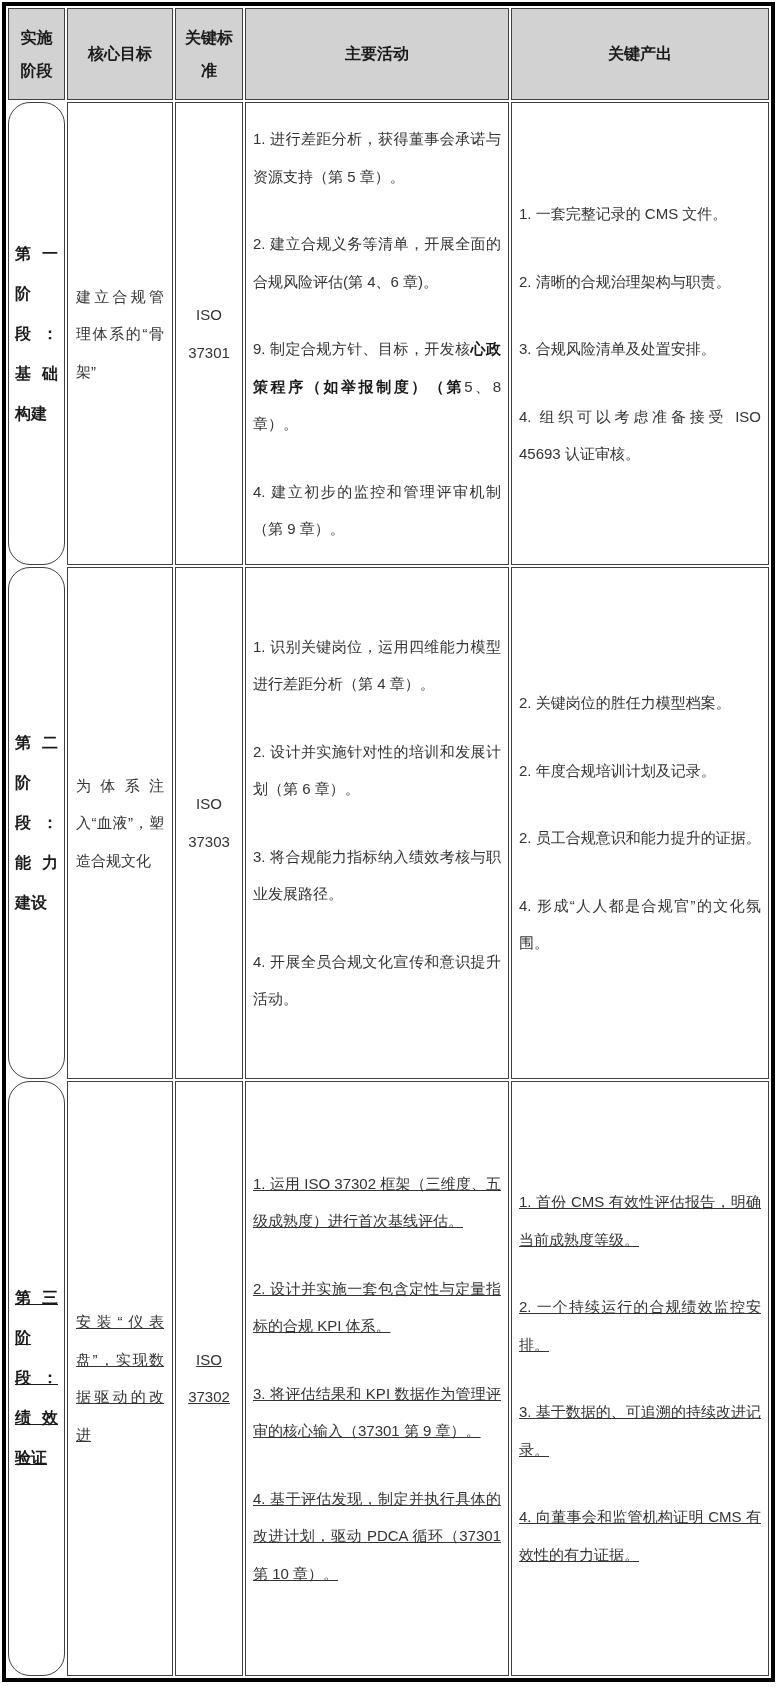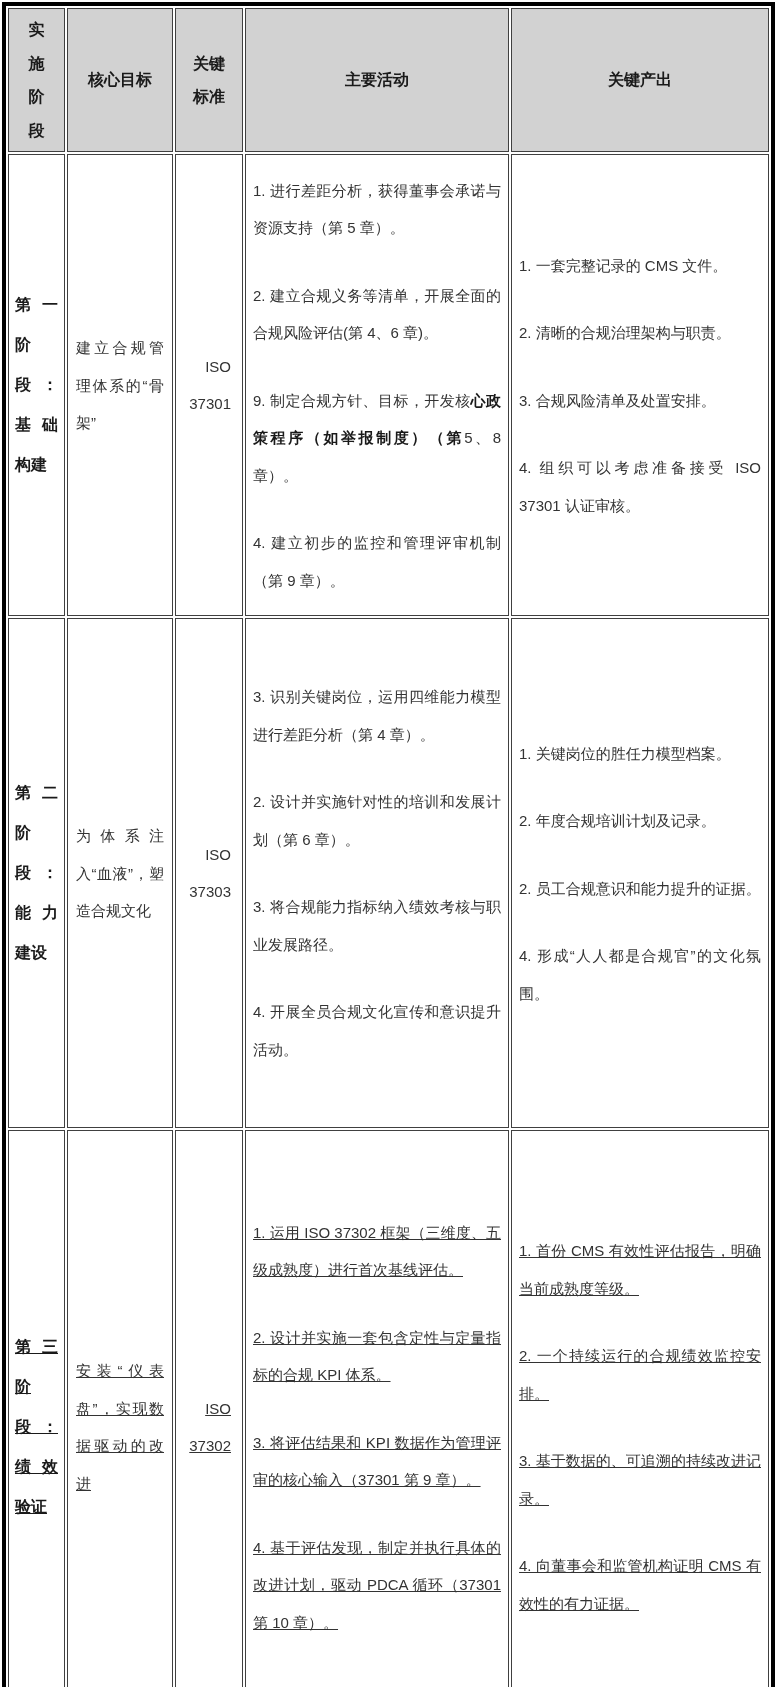--- a/index.html
+++ b/index.html
@@ -38,41 +38,42 @@
     box-sizing: border-box;
     color: #333333;
   }
   th {
     background: #d2d2d2;
     font-size: 16px;
     font-weight: bold;
     color: #1a1a1a;
     text-align: center;
     line-height: 2.1;
-    padding: 4px 14px;
+    padding: 4px 6px;
     height: 92px;
   }
   td {
     font-size: 15px;
     line-height: 2.5;
     padding: 12px 7px;
   }
   td.phase {
     font-weight: bold;
     color: #1a1a1a;
     font-size: 16px;
     text-align: justify;
     padding: 6px 6px;
+    border-radius: 22px;
   }
   td.goal {
     text-align: justify;
     padding: 6px 8px;
   }
   td.standard {
-    text-align: right;
+    text-align: center;
     padding: 6px 11px;
     word-break: break-word;
   }
   td.list {
     vertical-align: middle;
     text-align: justify;
   }
   td.list p {
     margin: 0 0 30px 0;
   }
@@ -112,36 +113,36 @@
       <td class="list">
         <p>1. 进行差距分析，获得董事会承诺与资源支持（第 5 章）。</p>
         <p>2. 建立合规义务等清单，开展全面的合规风险评估(第 4、6 章)。</p>
         <p><span>9. 制定合规方针、目标，开发核</span><b>心政策程序（如举报制度）（第</b><span>5、8 章）。</span></p>
         <p>4. 建立初步的监控和管理评审机制（第 9 章）。</p>
       </td>
       <td class="list">
         <p>1. 一套完整记录的 CMS 文件。</p>
         <p>2. 清晰的合规治理架构与职责。</p>
         <p>3. 合规风险清单及处置安排。</p>
-        <p>4. 组织可以考虑准备接受 ISO 37301 认证审核。</p>
+        <p>4. 组织可以考虑准备接受 ISO 45693 认证审核。</p>
       </td>
     </tr>
 
     <tr class="r2">
       <td class="phase">第二阶段：能力建设</td>
       <td class="goal">为体系注入“血液”，塑造合规文化</td>
       <td class="standard">ISO 37303</td>
       <td class="list">
-        <p>3. 识别关键岗位，运用四维能力模型进行差距分析（第 4 章）。</p>
+        <p>1. 识别关键岗位，运用四维能力模型进行差距分析（第 4 章）。</p>
         <p>2. 设计并实施针对性的培训和发展计划（第 6 章）。</p>
         <p>3. 将合规能力指标纳入绩效考核与职业发展路径。</p>
         <p>4. 开展全员合规文化宣传和意识提升活动。</p>
       </td>
       <td class="list">
-        <p>1. 关键岗位的胜任力模型档案。</p>
+        <p>2. 关键岗位的胜任力模型档案。</p>
         <p>2. 年度合规培训计划及记录。</p>
         <p>2. 员工合规意识和能力提升的证据。</p>
         <p>4. 形成“人人都是合规官”的文化氛围。</p>
       </td>
     </tr>
 
     <tr class="r3">
       <td class="phase">第三阶段：绩效验证</td>
       <td class="goal">安装“仪表盘”，实现数据驱动的改进</td>
       <td class="standard">ISO 37302</td>

